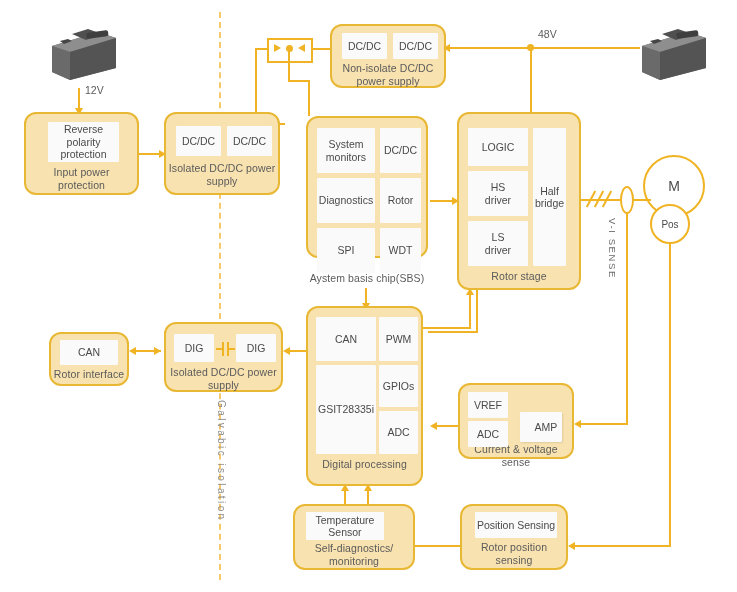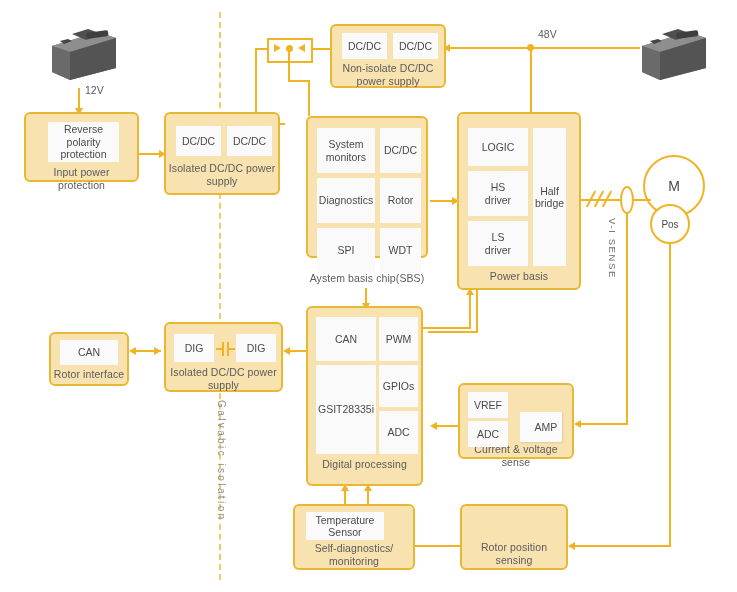--- a/index.html
+++ b/index.html
@@ -14,21 +14,21 @@
     height: 592px;
     background: #ffffff;
     overflow: hidden;
   }
 
   
   .grp {
     position: absolute;
     background: #f8e2b0;
     border: 2px solid #e8b834;
-    border-radius: 6px;
+    border-radius: 12px;
     display: flex;
     flex-direction: column;
     align-items: center;
     z-index: 3;
   }
   .grp-title {
     position: absolute;
     left: 0; right: 0;
     text-align: center;
     color: #5b5b5b;
@@ -247,21 +247,21 @@
       <polygon points="10,22 56,8 74,14 74,44 28,56 10,48" fill="#6f6f6f"></polygon>
       <polygon points="10,22 56,8 74,14 28,28" fill="#8e8e8e"></polygon>
       <polygon points="28,28 74,14 74,44 28,56" fill="#545454"></polygon>
       <polygon points="10,22 28,28 28,56 10,48" fill="#6a6a6a"></polygon>
       <polygon points="30,10 46,5 60,10 44,16" fill="#4f4f4f"></polygon>
       <rect x="44" y="9" width="22" height="6" rx="2" fill="#3f3f3f" transform="rotate(-8 44 9)"></rect>
       <polygon points="18,17 26,15 30,17 22,20" fill="#454545"></polygon>
     </svg>
   </div>
 
-  <div class="grp" style="left:24px; top:112px; width:115px; height:70px;">
+  <div class="grp" style="left:24px; top:112px; width:115px; height:83px;">
     <div class="sub" style="left:22px; top:8px; width:71px; height:40px; white-space:pre-line;">Reverse
 polarity
 protection</div>
     <div class="grp-title" style="top:52px; white-space:pre-line;">Input power
 protection</div>
   </div>
 
   <div class="grp" style="left:164px; top:112px; width:116px; height:83px;">
     <div class="sub" style="left:10px; top:12px; width:45px; height:30px;">DC/DC</div>
     <div class="sub" style="left:61px; top:12px; width:45px; height:30px;">DC/DC</div>
@@ -288,21 +288,21 @@
   </div>
 
   <div class="grp" style="left:457px; top:112px; width:124px; height:178px;">
     <div class="sub" style="left:9px; top:14px; width:60px; height:38px;">LOGIC</div>
     <div class="sub" style="left:9px; top:57px; width:60px; height:45px; white-space:pre-line;">HS
 driver</div>
     <div class="sub" style="left:9px; top:107px; width:60px; height:45px; white-space:pre-line;">LS
 driver</div>
     <div class="sub" style="left:74px; top:14px; width:33px; height:138px; white-space:pre-line;">Half
 bridge</div>
-    <div class="grp-title" style="top:156px;">Power basis</div>
+    <div class="grp-title" style="top:156px;">Rotor stage</div>
   </div>
 
   <div class="grp" style="left:49px; top:332px; width:80px; height:54px;">
     <div class="sub" style="left:9px; top:6px; width:58px; height:25px;">CAN</div>
     <div class="grp-title" style="top:34px;">Rotor interface</div>
   </div>
 
   <div class="grp" style="left:164px; top:322px; width:119px; height:70px;">
     <div class="sub" style="left:8px; top:10px; width:40px; height:28px;">DIG</div>
     <div class="sub" style="left:70px; top:10px; width:40px; height:28px;">DIG</div>
@@ -333,20 +333,21 @@
   </div>
 
   <div class="grp" style="left:293px; top:504px; width:122px; height:66px;">
     <div class="sub" style="left:11px; top:6px; width:78px; height:28px; white-space:pre-line;">Temperature
 Sensor</div>
     <div class="grp-title" style="top:36px; white-space:pre-line;">Self-diagnostics/
 monitoring</div>
   </div>
 
   <div class="grp" style="left:460px; top:504px; width:108px; height:66px;">
+    <div class="sub" style="left:13px; top:6px; width:82px; height:26px;">Position Sensing</div>
     <div class="grp-title" style="top:35px; white-space:pre-line;">Rotor position
 sensing</div>
   </div>
 
   <div class="wire wh" style="left:573px; top:199px; width:78px;"></div>
   <div class="phase" style="left:590px; top:190px; width:30px; height:20px;">
     <i style="left:0px; top:0px;"></i>
     <i style="left:8px; top:0px;"></i>
     <i style="left:16px; top:0px;"></i>
   </div>

